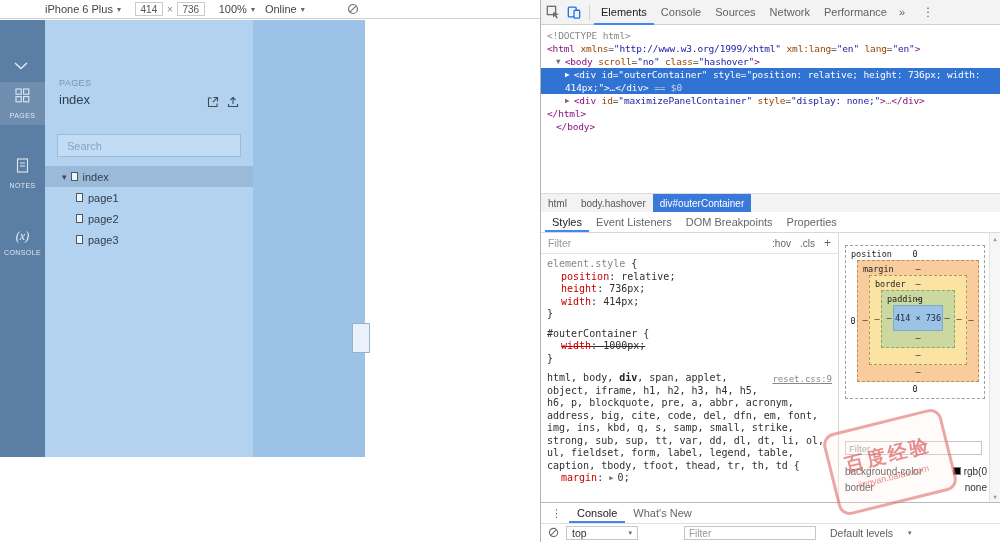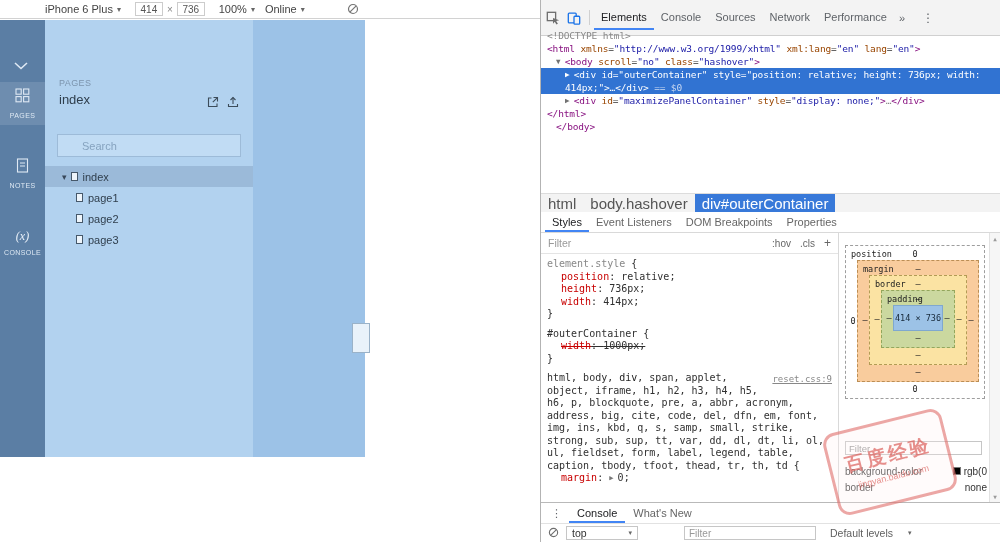--- a/index.html
+++ b/index.html
@@ -33,55 +33,55 @@
   .sb-pages{top:62px;padding:6px 0;background:rgba(255,255,255,.12)}
   .sb-notes{top:138px}
   .sb-console{top:206px}
   .sb-x{font-style:italic;font-size:12px;color:#e9f1f9;font-family:"Liberation Serif",serif}
 
   .pages-panel{position:absolute;left:45px;top:0;width:208px;height:437px;background:#b2d2ef}
   .panel-section{position:absolute;left:14px;top:58px;font-size:9px;color:#7c94ad;letter-spacing:.4px}
   .panel-title{position:absolute;left:14px;top:72px;font-size:13px;color:#2f3e4c}
   .panel-icons{position:absolute;right:14px;top:74px;display:flex;gap:8px}
   .search-input{position:absolute;left:12px;top:114px;width:184px;height:23px;background:#c1dcf4;
-                border:1px solid #9dbbd8;color:#86a3bf;font-size:11px;padding-left:24px;
+                border:1px solid #9dbbd8;color:#86a3bf;font-size:11px;padding-left:9px;
                 font-family:"Liberation Sans",sans-serif}
   .search-input::placeholder{color:#86a3bf}
   .tree{position:absolute;left:0;top:146px;width:208px}
   .tree-row{height:21px;display:flex;align-items:center;font-size:11px;color:#2f3e4c;cursor:default;white-space:nowrap}
   .tree-row.selected{background:#9bbad9}
   .tree-caret{font-size:9px;color:#39485a;margin-right:4px}
   .doc-icon{display:inline-block;width:7px;height:9px;background:#eef5fb;border:1px solid #46586a;margin-right:5px}
 
   
   .devtools{position:absolute;left:540px;top:0;width:460px;height:542px;background:#fff;border-left:1px solid #b3b3b3}
-  .dt-tabbar{position:absolute;left:0;top:0;right:0;height:36px;background:#f3f3f3;border-bottom:1px solid #d0d0d0;
+  .dt-tabbar{position:absolute;left:0;top:0;right:0;height:25px;background:#f3f3f3;border-bottom:1px solid #d0d0d0;
              display:flex;align-items:center;padding-left:5px;font-size:11px;color:#5f6368}
   .toolbar-icon{display:inline-flex;margin-right:7px}
   .tabbar-sep{width:1px;height:15px;background:#d0d0d0;margin:0 4px 0 1px}
   .dt-tab{padding:0 7px;height:25px;line-height:25px;cursor:default;white-space:nowrap}
   .dt-tab.active{color:#202124;box-shadow:inset 0 -2px 0 #4285f4}
   .dt-more{padding:0 5px;color:#5f6368}
   .dt-spacer{flex:1}
   .dt-kebab{font-size:12px;color:#5f6368;margin-right:62px;padding:0 4px;cursor:default}
 
   .dom-tree{position:absolute;left:0;top:26px;right:0;height:167px;overflow:hidden;padding-top:3px;
             font-family:"DejaVu Sans Mono",monospace;font-size:9.5px;line-height:13px;letter-spacing:-0.15px}
   .dom-line{white-space:pre;cursor:default}
   .dom-line.sel{background:#3173d2}
   .dom-line.sel span{color:#fff}
   .dom-line.sel .tk-dim{color:#c9d9f2}
   .tk-t{color:#881280}.tk-a{color:#994500}.tk-v{color:#1a1aa6}.tk-g{color:#888}
   .tk-p{color:#303030}.tk-dim{color:#999}
   .tk-ar{color:#727272;font-size:7.5px;vertical-align:1px}
-  .tk-b{color:#222;font-weight:normal}.tk-r{color:#c80000}
+  .tk-b{color:#222;font-weight:bold}.tk-r{color:#c80000}
   .tk-exp{color:#777;font-size:7px;vertical-align:1px}
 
   .crumbs{position:absolute;left:0;top:193px;right:0;height:19px;background:#f3f3f3;border-top:1px solid #dcdcdc;
-          display:flex;align-items:stretch;font-size:15px;color:#555;overflow:hidden}
+          display:flex;align-items:stretch;font-size:10px;color:#555;overflow:hidden}
   .crumb{padding:0 7px;display:flex;align-items:center;cursor:default;white-space:nowrap}
   .crumb.active{background:#3879d9;color:#fff}
 
   .styles-tabs{position:absolute;left:0;top:212px;right:0;height:21px;background:#fff;border-bottom:1px solid #d9d9d9;
                display:flex;align-items:stretch;font-size:11px;color:#666;padding-left:4px}
   .side-tab{padding:0 7px;display:flex;align-items:center;cursor:default;white-space:nowrap}
   .side-tab.active{color:#202124;box-shadow:inset 0 -2px 0 #4285f4}
 
   .styles-wrap{position:absolute;left:0;top:233px;right:0;bottom:40px;overflow:hidden}
   .rules-col{position:absolute;left:0;top:0;width:298px;height:100%;border-right:1px solid #d9d9d9;overflow:hidden}

